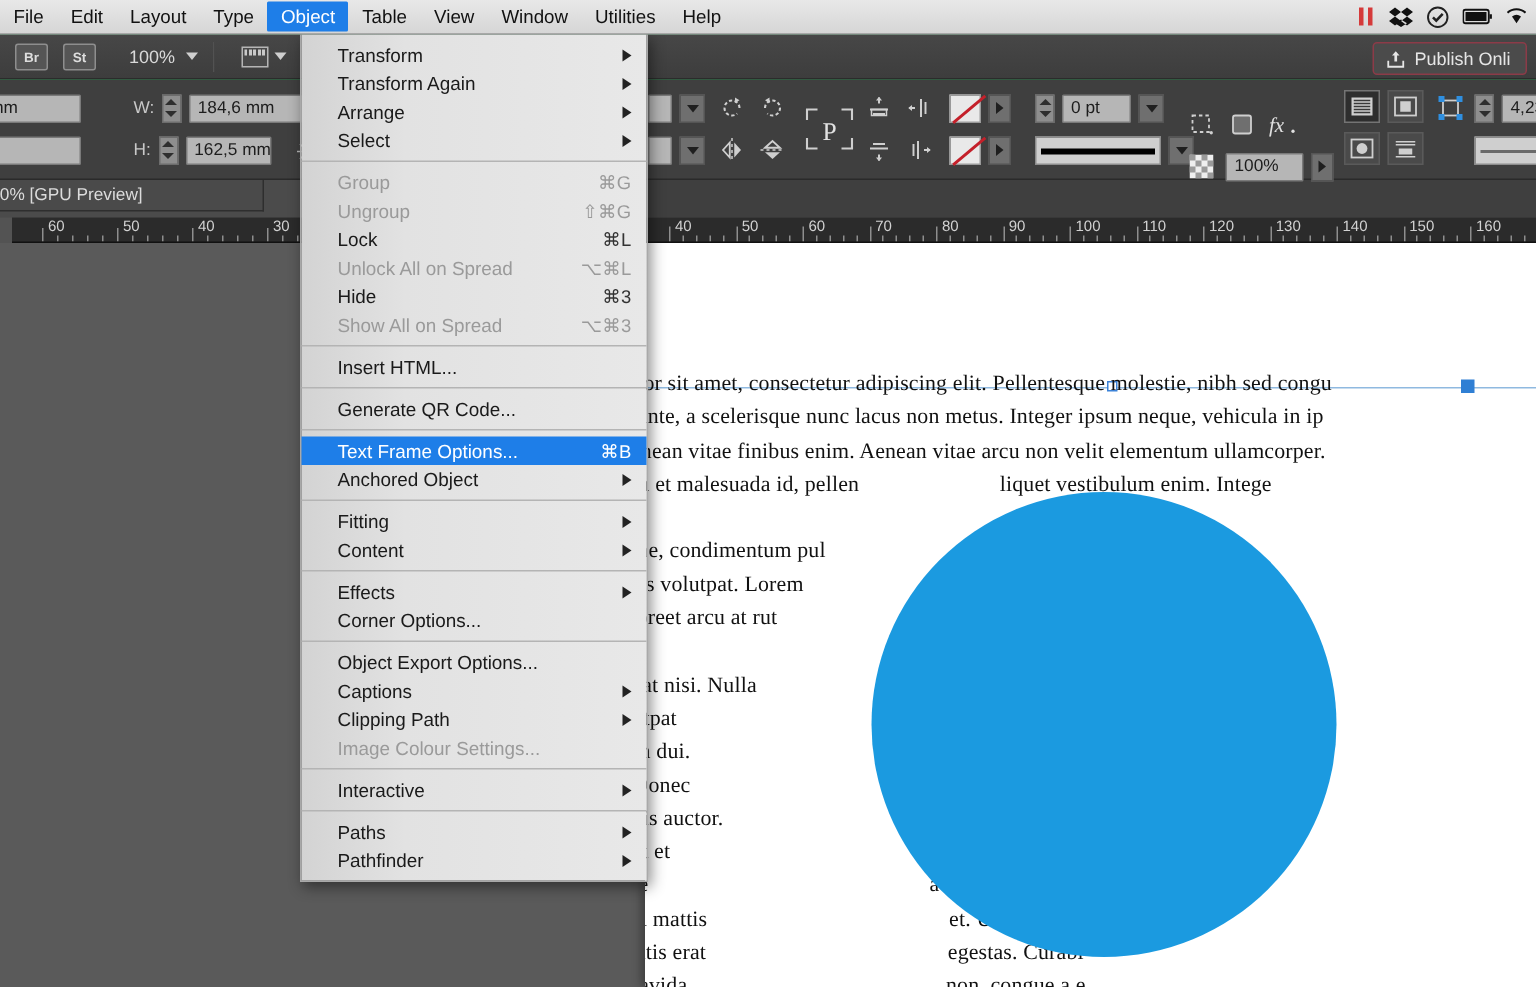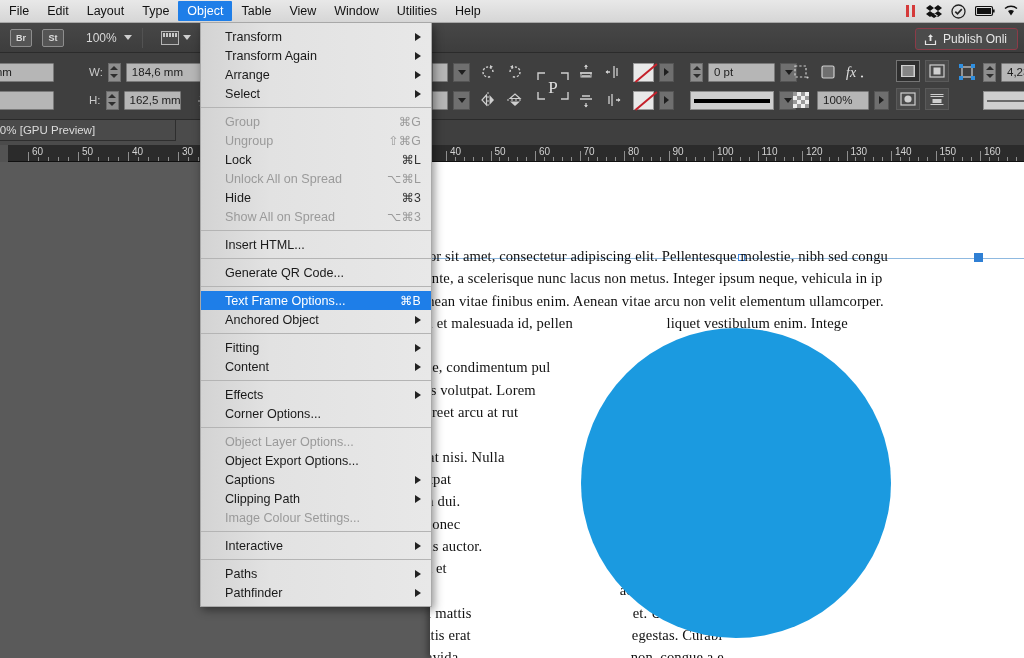--- a/index.html
+++ b/index.html
@@ -387,34 +387,34 @@
             </span>
         </div>
       </div>
 
       <div class="cg" style="left:690px; top:7px;">
         <div class="crow">
           <span class="stepper">
               <i class="st-up"></i>
               <i class="st-dn"></i>
             </span>
-          <span class="tfield" style="width:67px;">0 pt</span>
+          <span class="tfield" style="width:46px;">0 pt</span>
           <span class="dropbtn">
               <i class="dc"></i>
             </span>
         </div>
         <div class="crow">
           <span class="lineswatch"></span>
           <span class="dropbtn">
               <i class="dc"></i>
             </span>
         </div>
       </div>
 
-      <div class="cg" style="left:790px; top:7px;">
+      <div class="cg" style="left:790px; top:18px;">
         <div class="crow">
           <span class="icobtn">
               <svg width="18" height="18" viewBox="0 0 18 18">
                 <rect x="3" y="3" width="11" height="11" fill="none" stroke="#cfcfcf" stroke-width="1.2" stroke-dasharray="2.3 2"></rect>
                 <circle cx="15.5" cy="14.5" r="1.1" fill="#cfcfcf"></circle>
               </svg>
             </span>
           <span class="icobtn">
               <svg width="18" height="18" viewBox="0 0 18 18">
                 <rect x="3" y="3" width="12" height="12" rx="1.5" fill="#6f6f6f" stroke="#cfcfcf" stroke-width="1.2"></rect>
@@ -712,23 +712,20 @@
       </div>
       <div class="msep"></div>
       <div class="mi">
         <span class="txt">Effects</span>
         <span class="arrow"></span>
       </div>
       <div class="mi">
         <span class="txt">Corner Options...</span>
       </div>
       <div class="msep"></div>
-      <div class="mi disabled">
-        <span class="txt">Object Layer Options...</span>
-      </div>
       <div class="mi">
         <span class="txt">Object Export Options...</span>
       </div>
       <div class="mi">
         <span class="txt">Captions</span>
         <span class="arrow"></span>
       </div>
       <div class="mi">
         <span class="txt">Clipping Path</span>
         <span class="arrow"></span>

